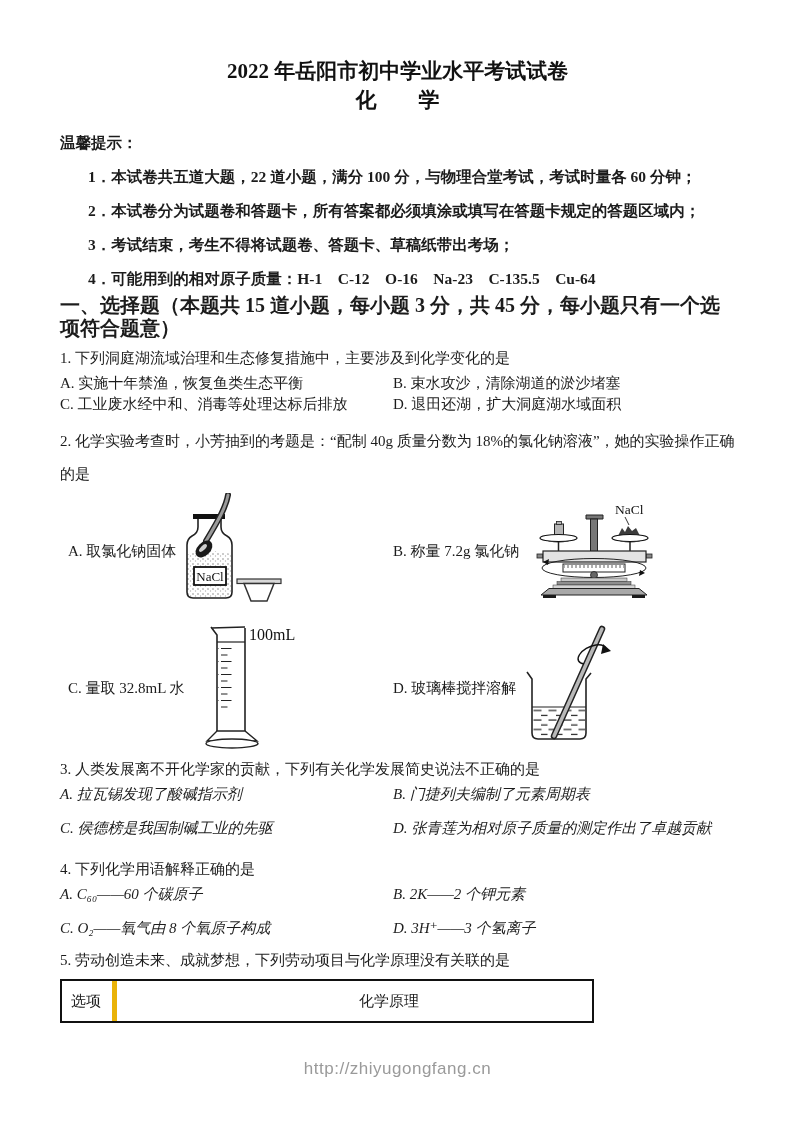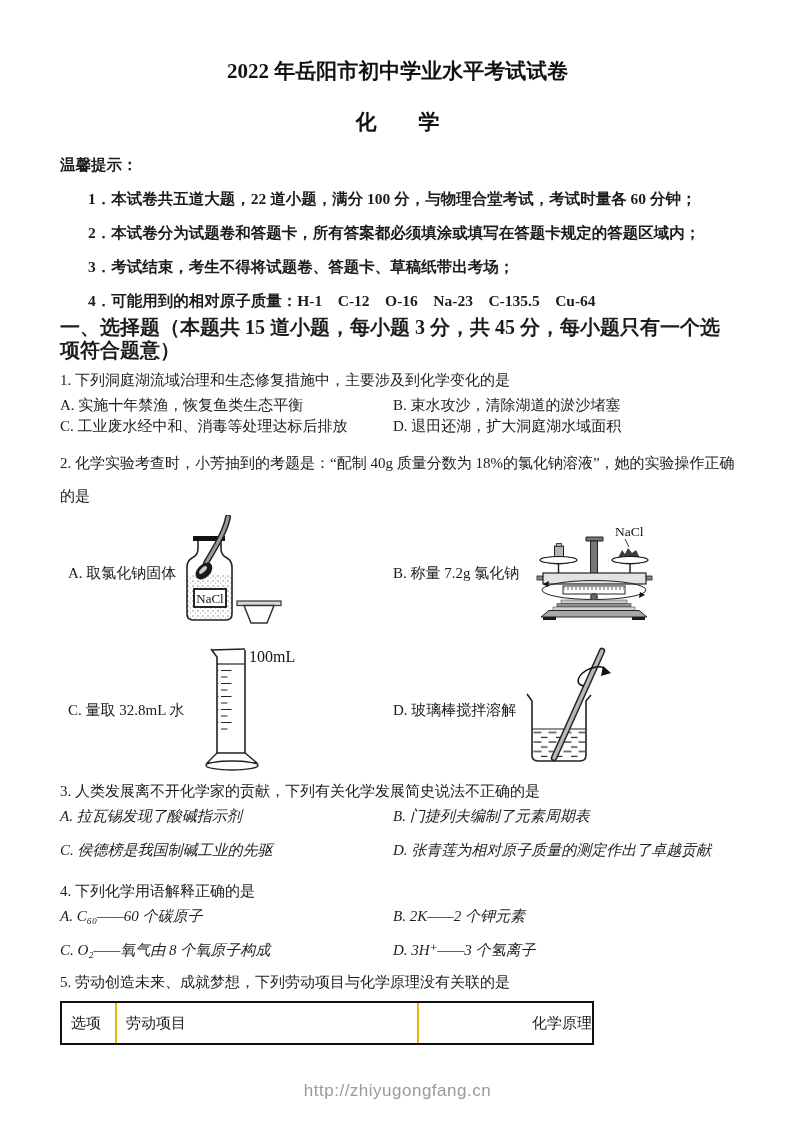--- a/index.html
+++ b/index.html
@@ -2,39 +2,39 @@
 <html><head>
 <meta charset="utf-8">
 <style>
   html,body{margin:0;padding:0;background:#ffffff;}
   .page{
     position:relative;width:793px;height:1122px;margin:0 auto;background:#fff;
     box-sizing:border-box;padding:0 58px 0 60px;overflow:hidden;
     font-family:"Liberation Serif","DejaVu Serif",serif;color:#1c1c1c;
   }
   .doc-title{padding-top:58px;text-align:center;font-size:21px;font-weight:bold;line-height:26px;color:#111;}
-  .doc-subject{margin-top:25px;text-align:center;font-size:21px;font-weight:bold;line-height:26px;color:#111;}
+  .doc-subject{margin-top:3px;text-align:center;font-size:21px;font-weight:bold;line-height:26px;color:#111;}
   .notice-heading{margin-top:18px;font-size:15.5px;font-weight:bold;line-height:23px;}
   .notice-item{margin-top:11px;font-size:15.5px;font-weight:bold;line-height:23px;white-space:pre-wrap;margin-left:28px;}
   .section-heading{margin-top:4px;font-size:20px;font-weight:bold;line-height:23px;}
   .stem{margin-top:8px;font-size:15px;line-height:21px;}
   .stem.wrap2{margin-top:10px;line-height:33px;}
   .opts{margin-top:4px;display:grid;grid-template-columns:333px 1fr;row-gap:0;font-size:15px;line-height:21px;}
   .opts.wide{margin-top:4px;row-gap:13px;font-style:italic;}
   .q4stem{margin-top:20px;}
   .q4opts{margin-top:10px;row-gap:13px;}
   .q5stem{margin-top:11px;}
   .fig-row{position:relative;width:100%;}
   .fig-row.r1{height:130px;}
   .fig-row.r2{height:134px;}
   .fig-label{position:absolute;font-size:15px;line-height:21px;white-space:nowrap;}
   .fig{position:absolute;}
   .q5table{margin-top:8px;display:grid;grid-template-columns:55px 302px 173px;width:530px;
     border:2px solid #111;box-sizing:content-box;}
-  .q5table .tc{border-right:2px solid #eab308;font-size:15px;line-height:40px;height:40px;padding-left:9px;box-sizing:border-box;}
+  .q5table .tc{border-right:5px solid #eab308;font-size:15px;line-height:40px;height:40px;padding-left:9px;box-sizing:border-box;}
   .q5table .tc:last-child{border-right:none;text-align:right;}
   .watermark{margin-top:36px;text-align:center;font-size:17px;color:#9a9a9a;
     font-family:"Liberation Sans","DejaVu Sans",sans-serif;letter-spacing:0.5px;}
   svg text{font-family:"Liberation Serif","DejaVu Serif",serif;}
 </style>
 </head>
 <body>
 
 <div class="page">
 
@@ -169,19 +169,18 @@
     <div>A. C₆₀——60 个碳原子</div>
     <div>B. 2K——2 个钾元素</div>
     <div>C. O₂——氧气由 8 个氧原子构成</div>
     <div>D. 3H⁺——3 个氢离子</div>
   </div>
 
   <div class="stem q5stem">5. 劳动创造未来、成就梦想，下列劳动项目与化学原理没有关联的是</div>
 
   <div class="q5table">
     <div class="tc">选项</div>
-    <div class="tc">劳动项目</div>
     <div class="tc">化学原理</div>
   </div>
 
   <div class="watermark">http://zhiyugongfang.cn</div>
 
 </div>
 
 </body></html>

